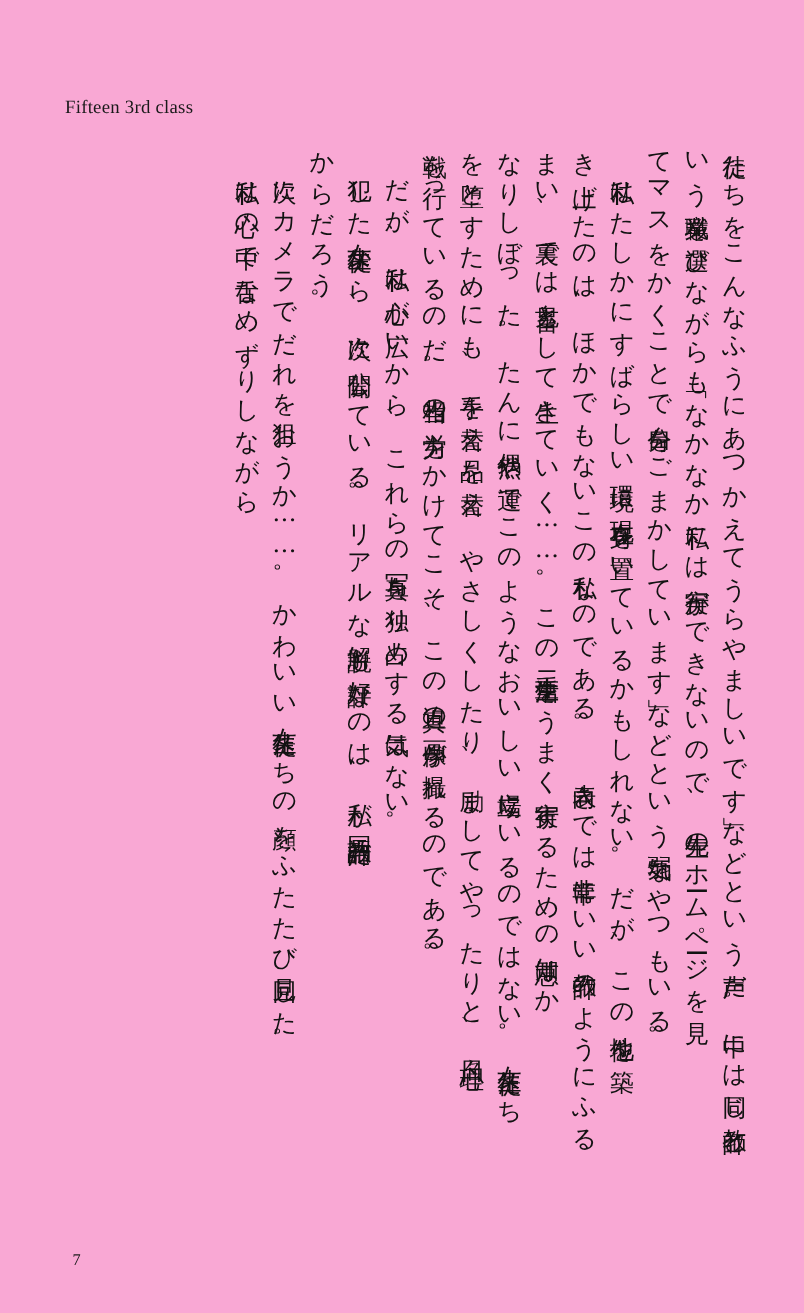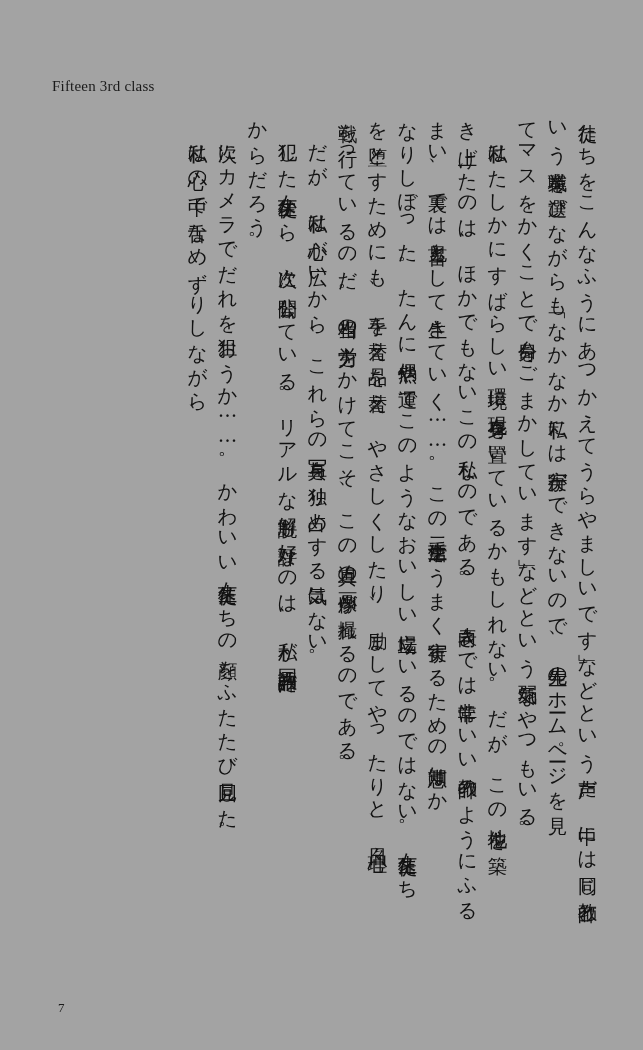--- a/index.html
+++ b/index.html
@@ -11,21 +11,21 @@
     width: 643px;
     height: 1050px;
     position: relative;
     font-family: "Liberation Serif", serif;
     color: #111111;
     overflow: hidden;
   }
   .page {
     position: absolute;
     inset: 0;
-    background: #a3a3a3;
+    background: #f9a8d4;
   }
   .header {
     position: absolute;
     top: 78px;
     left: 52px;
     font-family: "Liberation Serif", serif;
     font-size: 15px;
     letter-spacing: 0.2px;
     color: #1a1a1a;
     white-space: nowrap;

